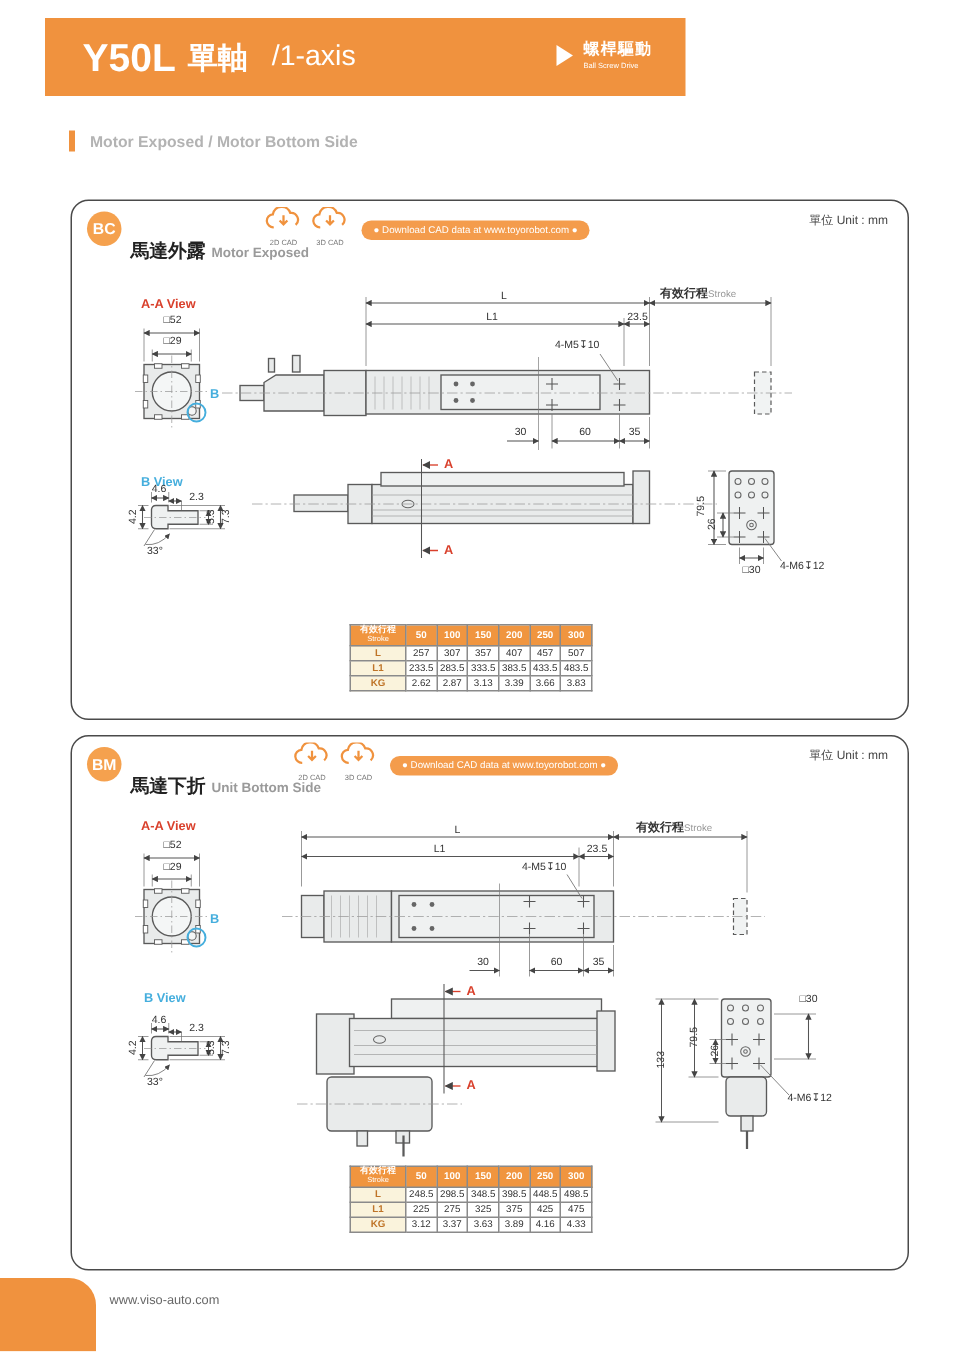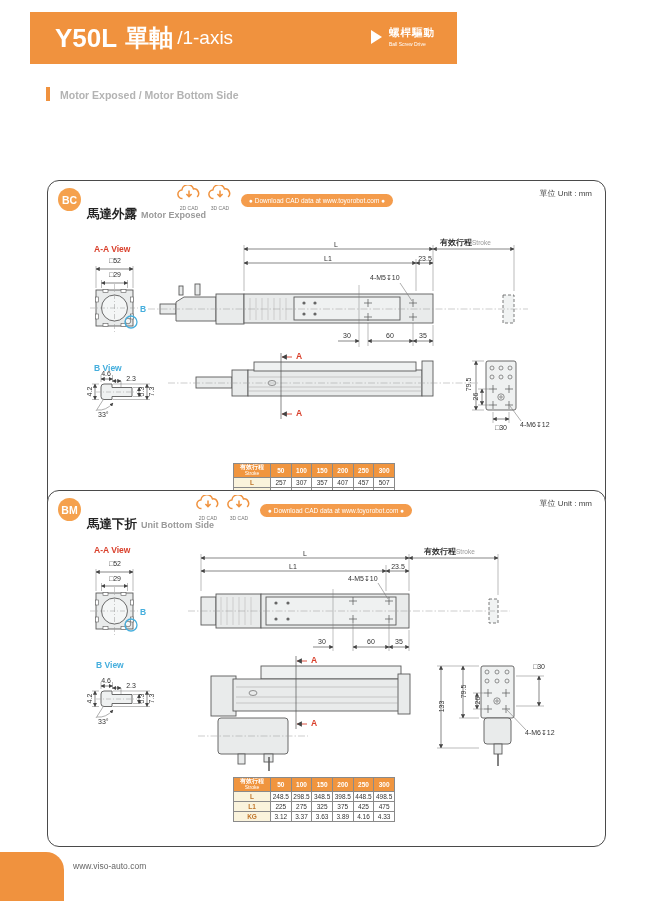--- a/index.html
+++ b/index.html
@@ -3,35 +3,35 @@
 <meta charset="utf-8">
 <style>
   html,body{margin:0;padding:0;background:#fff;}
   .page{position:relative;width:650px;height:901px;background:#fff;overflow:hidden;
         font-family:"Liberation Sans","DejaVu Sans",sans-serif;color:#333;}
   
   .band{position:absolute;left:30px;top:12px;width:427px;height:52px;background:#F0923E;
         display:flex;align-items:center;}
   .band-title{margin-left:25px;color:#fff;display:flex;align-items:center;white-space:nowrap;}
   .band-model{font-size:26px;font-weight:bold;}
-  .band-zh{font-size:24px;font-weight:bold;margin-left:8px;}
-  .band-en{font-size:19px;margin-left:4px;font-weight:normal;}
+  .band-zh{font-size:20px;font-weight:bold;margin-left:8px;}
+  .band-en{font-size:19px;margin-left:16px;font-weight:normal;}
   .band-badge{position:absolute;right:22px;top:14px;display:flex;align-items:center;}
   .tri{width:0;height:0;border-left:11px solid #fff;border-top:7px solid transparent;
        border-bottom:7px solid transparent;margin-right:7px;}
   .badge-txt{display:flex;flex-direction:column;color:#fff;}
   .badge-zh{font-size:10.5px;font-weight:bold;letter-spacing:1px;}
   .badge-en{font-size:5px;margin-top:1px;}
   
   .sec{position:absolute;left:46px;top:87px;border-left:4px solid #F0923E;padding-left:10px;}
   .sec-t{font-size:15px;font-weight:bold;color:#3c3c3c;line-height:1.2;}
   .sec-s{font-size:10.5px;font-weight:bold;color:#B3B3B3;margin-top:2px;}
   
   .panel{position:absolute;left:47px;width:557px;border:1px solid #4a4a4a;border-radius:12px;background:#fff;}
-  .panel.bc{top:133px;height:345px;margin-top:47px;}
+  .panel.bc{top:133px;height:345px;}
   .panel.bm{top:490px;height:355px;}
   .pbadge{position:absolute;left:10px;top:7px;width:23px;height:23px;border-radius:50%;
           background:#F5A14E;color:#fff;font-size:10.5px;font-weight:bold;
           display:flex;align-items:center;justify-content:center;}
   .pname{position:absolute;left:39px;top:25px;display:flex;align-items:baseline;white-space:nowrap;}
   .pname-zh{font-size:12.5px;font-weight:bold;color:#222;}
   .pname-en{font-size:9px;color:#9a9a9a;margin-left:4px;font-weight:bold;}
   .cad{position:absolute;top:4px;width:30px;text-align:center;}
   .cad-cap{font-size:5px;color:#777;margin-top:0px;}
   .pill{position:absolute;top:13px;height:13px;line-height:13px;background:#F49C4C;border-radius:7px;

